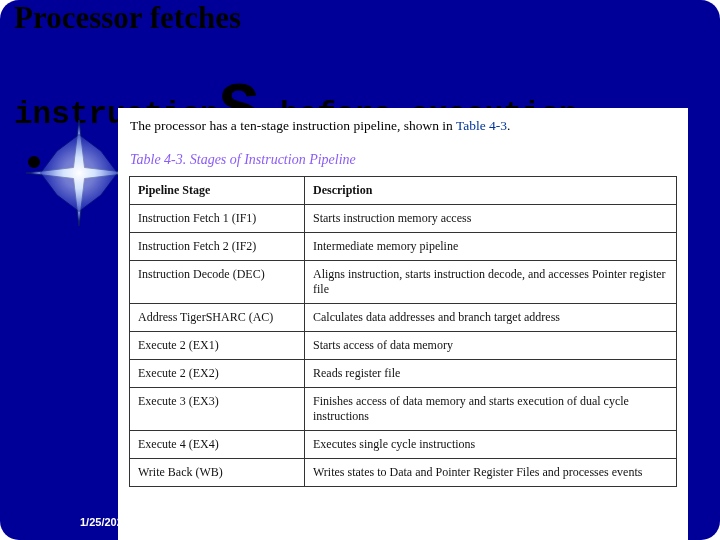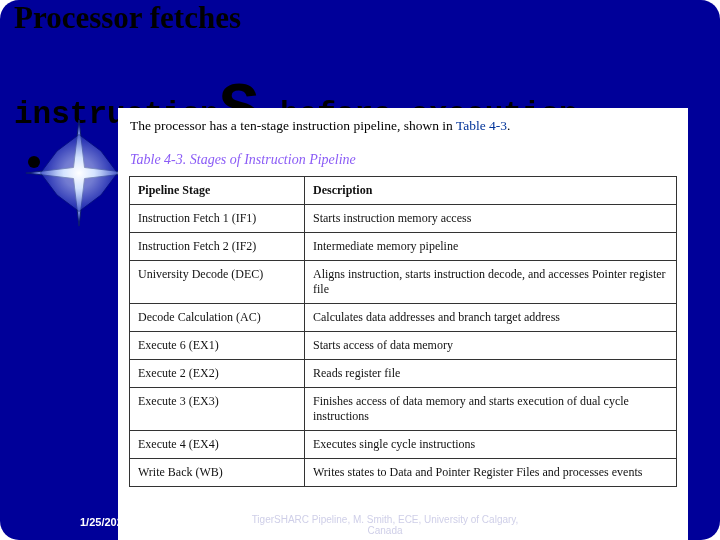--- a/index.html
+++ b/index.html
@@ -145,29 +145,29 @@
       <tbody>
         <tr>
             <td>Instruction Fetch 1 (IF1)</td>
             <td>Starts instruction memory access</td>
           </tr>
         <tr>
             <td>Instruction Fetch 2 (IF2)</td>
             <td>Intermediate memory pipeline</td>
           </tr>
         <tr>
-            <td>University Decode (DEC)</td>
+            <td>Instruction Decode (DEC)</td>
             <td>Aligns instruction, starts instruction decode, and accesses Pointer register file</td>
           </tr>
         <tr>
-            <td>Decode Calculation (AC)</td>
+            <td>Address TigerSHARC (AC)</td>
             <td>Calculates data addresses and branch target address</td>
           </tr>
         <tr>
-            <td>Execute 6 (EX1)</td>
+            <td>Execute 2 (EX1)</td>
             <td>Starts access of data memory</td>
           </tr>
         <tr>
             <td>Execute 2 (EX2)</td>
             <td>Reads register file</td>
           </tr>
         <tr>
             <td>Execute 3 (EX3)</td>
             <td>Finishes access of data memory and starts execution of dual cycle instructions</td>
           </tr>
@@ -178,18 +178,14 @@
         <tr>
             <td>Write Back (WB)</td>
             <td>Writes states to Data and Pointer Register Files and processes events</td>
           </tr>
       </tbody>
     </table>
   </div>
 
   <div class="date">1/25/2022</div>
 
-  <div class="footer">
-    <span>TigerSHARC Pipeline, M. Smith, ECE, University of Calgary,</span><br>
-    <span>Canada</span>
-  </div>
 
 </div>
 
 </body></html>

